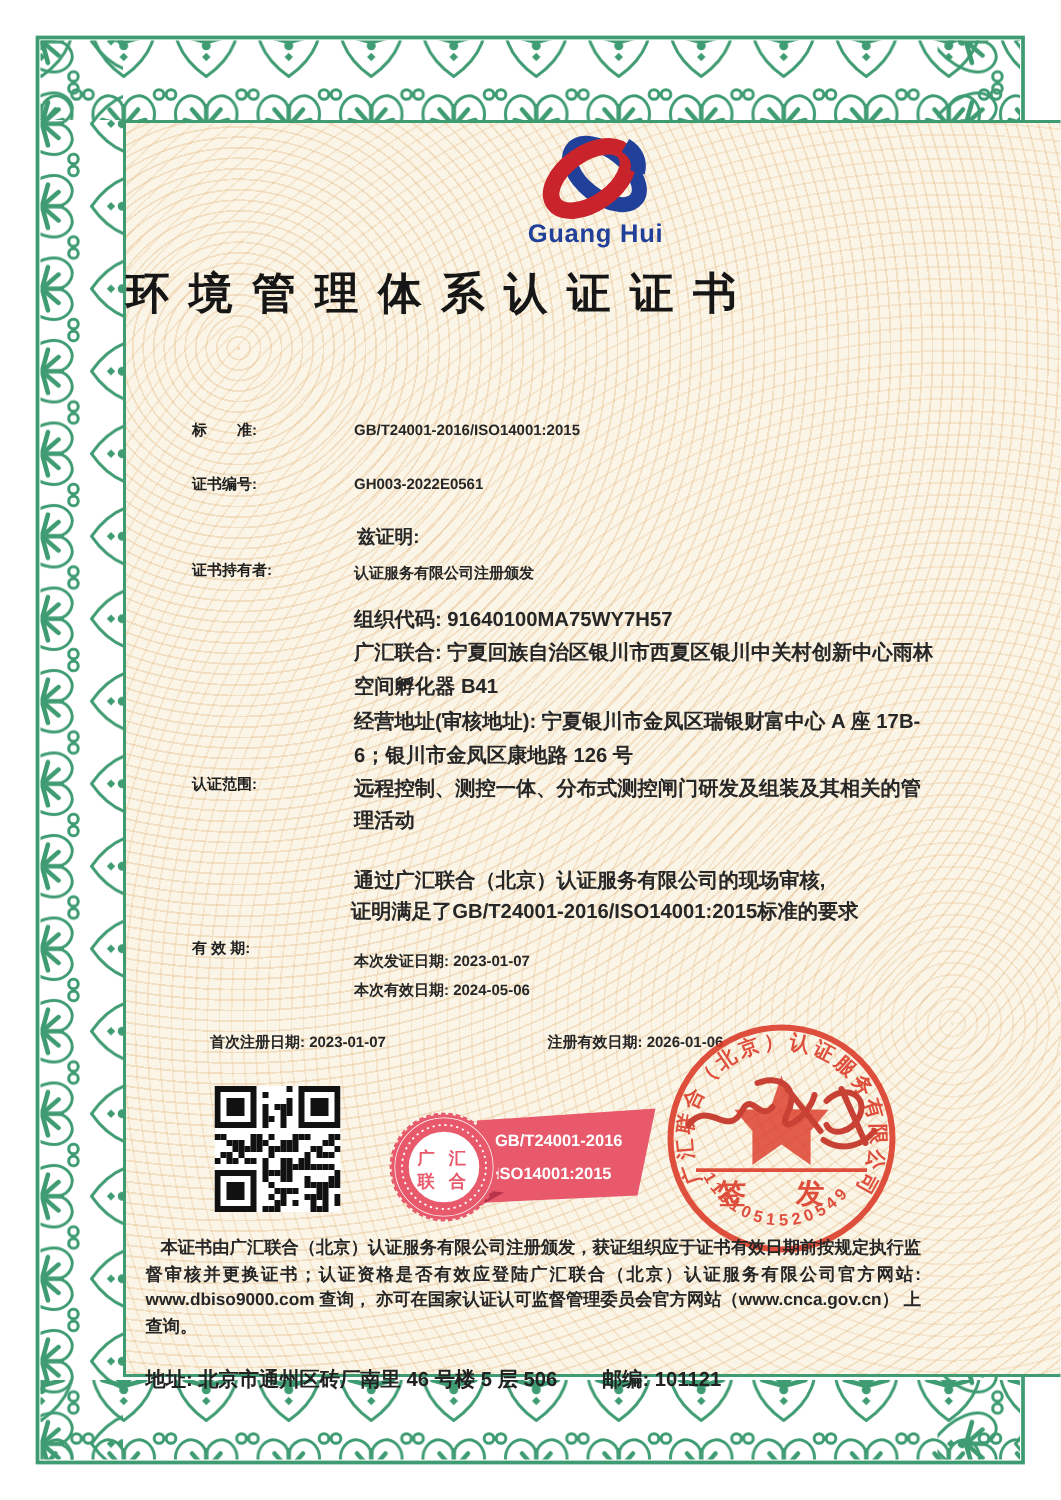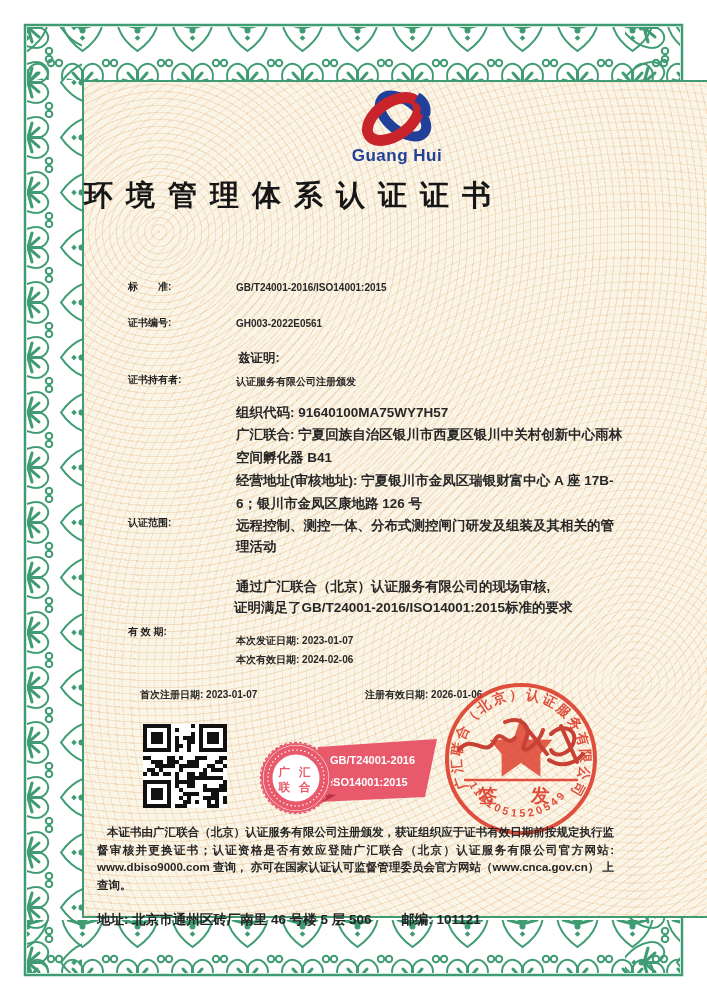--- a/index.html
+++ b/index.html
@@ -109,21 +109,21 @@
     <div class="abs blk" style="left:152px;top:388px;width:392px;white-space:normal;">经营地址(审核地址): 宁夏银川市金凤区瑞银财富中心 A 座 17B-6；银川市金凤区康地路 126 号</div>
 
     <div class="abs lbl" style="left:44px;top:434px;">认证范围:</div>
     <div class="abs blk" style="left:152px;top:433px;width:388px;white-space:normal;line-height:21px;">远程控制、测控一体、分布式测控闸门研发及组装及其相关的管理活动</div>
 
     <div class="abs blk" style="left:152px;top:494px;">通过广汇联合（北京）认证服务有限公司的现场审核,</div>
     <div class="abs blk" style="left:150px;top:515px;">证明满足了GB/T24001-2016/ISO14001:2015标准的要求</div>
 
     <div class="abs lbl" style="left:44px;top:543px;">有 效 期:</div>
     <div class="abs val" style="left:152px;top:552px;">本次发证日期: 2023-01-07</div>
-    <div class="abs val" style="left:152px;top:571px;">本次有效日期: 2024-02-06</div>
+    <div class="abs val" style="left:152px;top:571px;">本次有效日期: 2024-05-06</div>
 
     <div class="abs val" style="left:56px;top:606px;">首次注册日期: 2023-01-07</div>
     <div class="abs val" style="left:281px;top:606px;">注册有效日期: 2026-01-06</div>
 
     <svg class="abs qr" width="84" height="84" viewBox="0 0 84 84" id="qr-svg">
         <rect x="0" y="0" width="84" height="84" fill="#ffffff"></rect>
         <rect x="48" y="0" width="4" height="4" fill="#111111"></rect>
         <rect x="32" y="4" width="4" height="4" fill="#111111"></rect>
         <rect x="48" y="8" width="4" height="4" fill="#111111"></rect>
         <rect x="32" y="12" width="4" height="4" fill="#111111"></rect>

